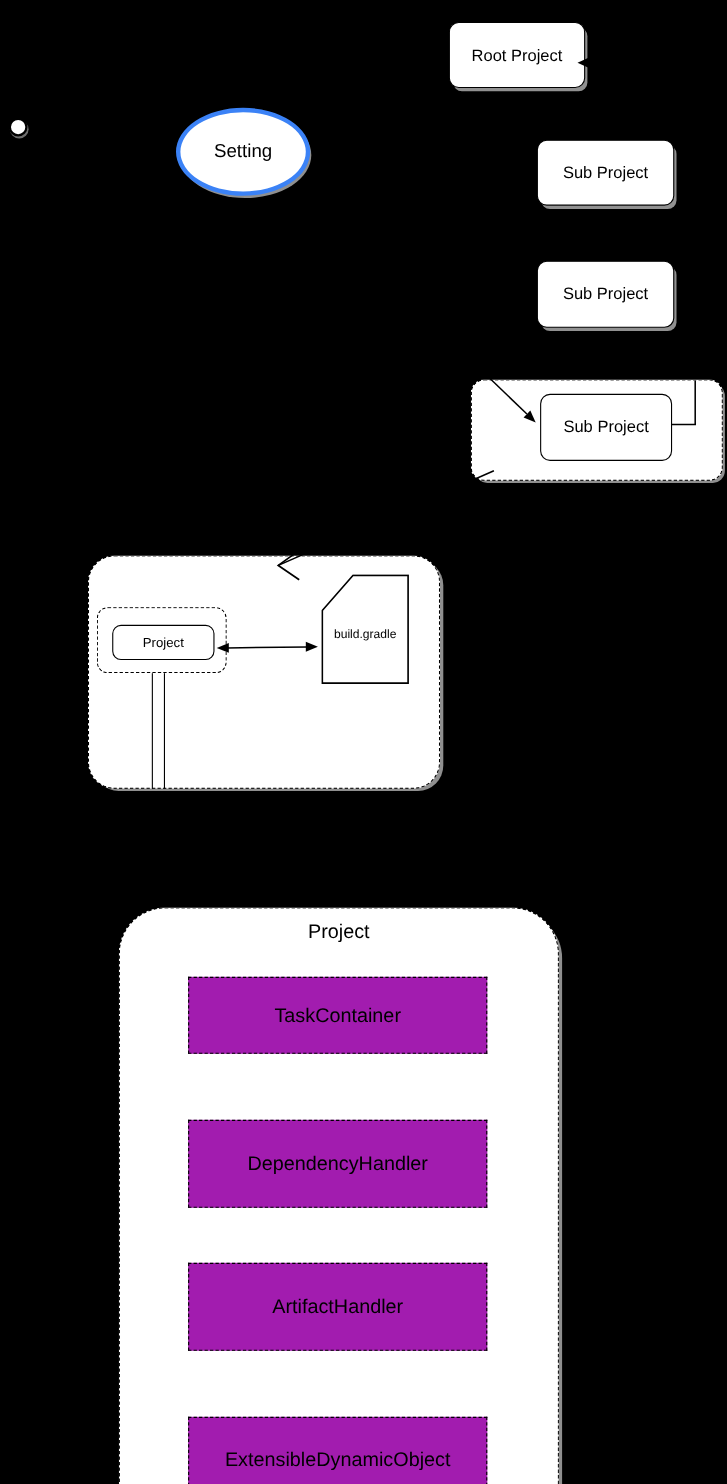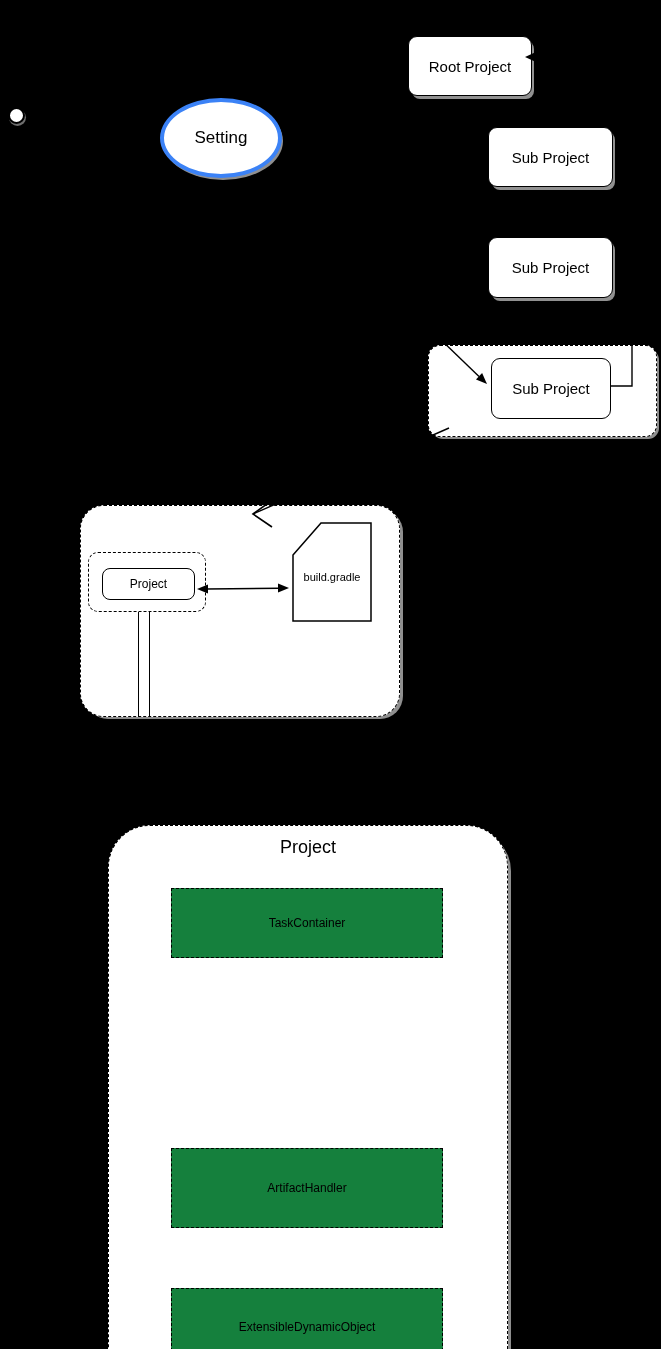--- a/index.html
+++ b/index.html
@@ -21,21 +21,21 @@
   
   #setting{
     left:160px;top:98px;width:122px;height:80px;border:4px solid #3b82f6;border-radius:50%;
     font-size:17px;box-shadow:2px 3px 0 -1px #8f8f8f;
   }
 
   .rnode{
     border:1.5px solid #000;border-radius:9px;font-size:15px;
     box-shadow:3px 4px 0 -1px #919191;
   }
-  #root-project{left:408px;top:36px;width:124px;height:60px;}
+  #root-project{left:408px;top:20px;width:124px;height:60px;}
   #sub-project-1{left:488px;top:127px;width:125px;height:60px;}
   #sub-project-2{left:488px;top:237px;width:125px;height:61px;}
 
   
   #sub-container{
     left:428px;top:345px;width:229px;height:92px;
     border:1px dashed #000;border-radius:12px;
     box-shadow:3px 3px 0 -1px #8f8f8f;
   }
   #sub-project-3{left:62px;top:12px;width:120px;height:61px;box-shadow:none;}
@@ -68,21 +68,21 @@
   #class-container{
     left:108px;top:825px;width:400px;height:600px;
     border:1px dashed #000;border-radius:42px;
     box-shadow:4px 4px 0 -1px #8f8f8f;
   }
   #class-title{
     position:absolute;top:11px;left:0;width:100%;text-align:center;font-size:18px;
   }
   .member{
     position:absolute;left:62px;width:272px;box-sizing:border-box;
-    border:1px dashed #000;background:#15803d;font-size:12px;
+    border:1px dashed #000;background:#a21caf;font-size:18px;
   }
   #member-0{top:62px;height:70px;}
   #member-1{top:192px;height:80px;}
   #member-2{top:322px;height:80px;}
   #member-3{top:462px;height:78px;}
 
   
   #connectors{position:absolute;left:0;top:0;z-index:10;pointer-events:none;}
 </style>
 </head>
@@ -123,20 +123,23 @@
     <div class="label">build.gradle</div>
   </div>
   <div id="parallel-connector"></div>
 </div>
 
 <div class="shape" id="class-container">
   <div id="class-title">Project</div>
   <div class="member" id="member-0">
     <div class="label">TaskContainer</div>
   </div>
+  <div class="member" id="member-1">
+    <div class="label">DependencyHandler</div>
+  </div>
   <div class="member" id="member-2">
     <div class="label">ArtifactHandler</div>
   </div>
   <div class="member" id="member-3">
     <div class="label">ExtensibleDynamicObject</div>
   </div>
 </div>
 
 <svg id="connectors" width="661" height="1349" viewBox="0 0 661 1349">
 

